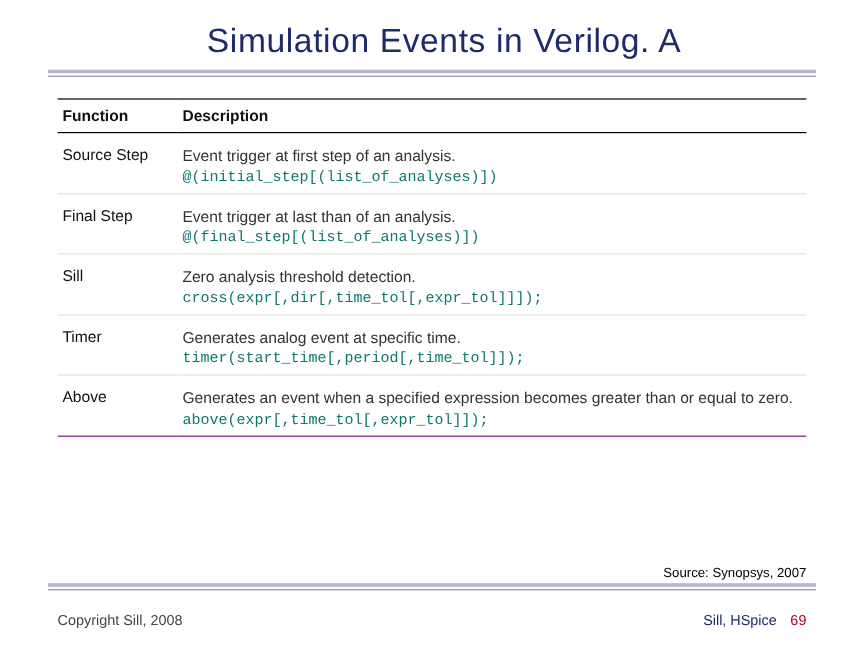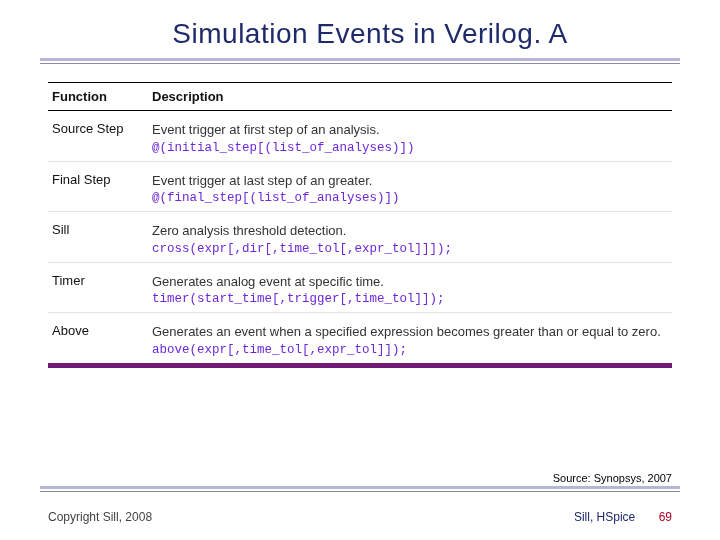--- a/index.html
+++ b/index.html
@@ -50,35 +50,35 @@
     border-bottom: 1px solid #000;
     padding: 6px 4px 6px 4px;
     color: #111;
   }
   tbody td {
     vertical-align: top;
     padding: 10px 6px 6px 4px;
     border-bottom: 1px solid #e2e2e2;
   }
   tbody tr:last-child td {
-    border-bottom: 5px solid #701a75;
+    border-bottom: 1px solid #701a75;
   }
   td.fn {
     width: 90px;
     color: #111;
     white-space: nowrap;
   }
   .desc-line {
     color: #333;
     line-height: 1.35;
   }
   .code {
     font-family: "Courier New", Courier, monospace;
     font-size: 12.5px;
-    color: #6d28d9;
+    color: #0f766e;
     white-space: pre;
     margin-top: 2px;
   }
   .source {
     position: absolute;
     right: 48px;
     bottom: 56px;
     font-size: 11px;
     color: #000;
   }
@@ -102,21 +102,21 @@
   }
   .footer-right {
     position: absolute;
     right: 48px;
     bottom: 16px;
     font-size: 12px;
     color: #1f2a6b;
   }
   .footer-right .pagenum {
     color: #b00020;
-    margin-left: 20px;
+    margin-left: 8px;
   }
 </style>
 </head>
 <body>
 
 <div class="slide">
 
   <div class="title">Simulation Events in Verilog. A</div>
   <hr class="title-rule">
 
@@ -132,36 +132,36 @@
         <tr>
           <td class="fn">Source Step</td>
           <td>
             <div class="desc-line">Event trigger at first step of an analysis.</div>
             <div class="code">@(initial_step[(list_of_analyses)])</div>
           </td>
         </tr>
         <tr>
           <td class="fn">Final Step</td>
           <td>
-            <div class="desc-line">Event trigger at last step of an greater.</div>
+            <div class="desc-line">Event trigger at last than of an analysis.</div>
             <div class="code">@(final_step[(list_of_analyses)])</div>
           </td>
         </tr>
         <tr>
           <td class="fn">Sill</td>
           <td>
             <div class="desc-line">Zero analysis threshold detection.</div>
             <div class="code">cross(expr[,dir[,time_tol[,expr_tol]]]);</div>
           </td>
         </tr>
         <tr>
           <td class="fn">Timer</td>
           <td>
             <div class="desc-line">Generates analog event at specific time.</div>
-            <div class="code">timer(start_time[,trigger[,time_tol]]);</div>
+            <div class="code">timer(start_time[,period[,time_tol]]);</div>
           </td>
         </tr>
         <tr>
           <td class="fn">Above</td>
           <td>
             <div class="desc-line">Generates an event when a specified expression becomes greater than or equal to zero.</div>
             <div class="code">above(expr[,time_tol[,expr_tol]]);</div>
           </td>
         </tr>
       </tbody>

